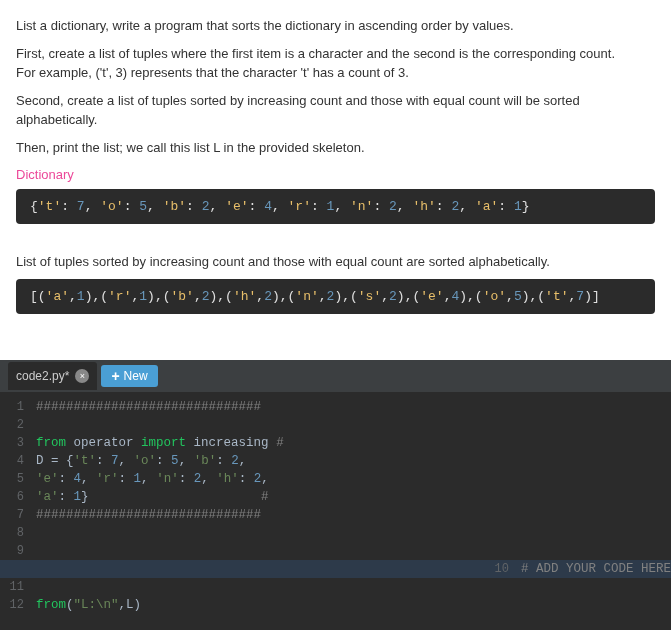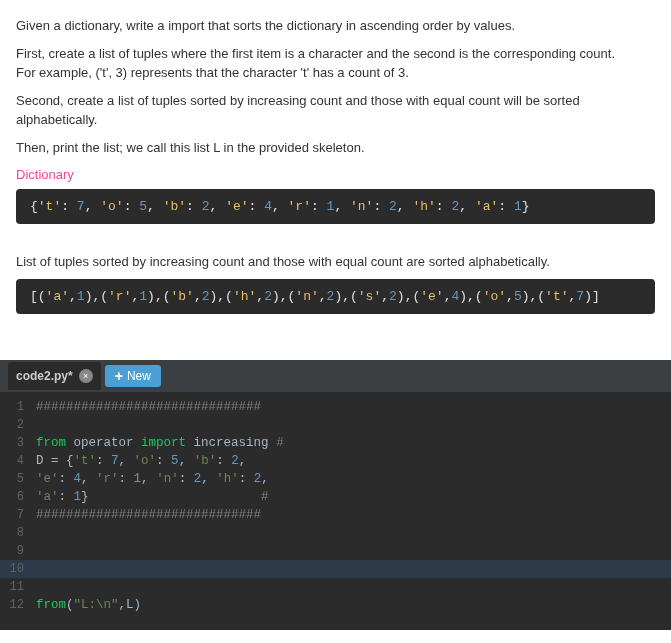--- a/index.html
+++ b/index.html
@@ -68,21 +68,21 @@
       display: flex;
       align-items: center;
       gap: 6px;
       height: 28px;
     }
 
     .tab .tab-name {
       color: #ccc;
       font-family: Arial, sans-serif;
       font-size: 12px;
-      font-weight: bold;
+      font-weight: normal;
     }
 
     .tab .close-btn {
       background: #888;
       color: #fff;
       border-radius: 50%;
       width: 14px;
       height: 14px;
       display: flex;
       align-items: center;
@@ -142,27 +142,28 @@
 
     .c-comment { color: #808080; }
     .c-keyword { color: #22c55e; }
     .c-number { color: #6897bb; }
     .c-white { color: #a9b7c6; margin-top: 45px; }
     .c-hash { color: #808080; }
     .c-green { color: #6a8759; }
 
     .active-line {
       background: #2d3a4a;
+      justify-content: flex-end;
     }
   </style>
 </head>
 <body>
 
 <div class="top-section">
-  <p>Given a dictionary, write a import that sorts the dictionary in ascending order by values.</p>
+  <p>List a dictionary, write a program that sorts the dictionary in ascending order by values.</p>
   <p>First, create a list of tuples where the first item is a character and the second is the corresponding count.<br>For example, ('t', 3) represents that the character 't' has a count of 3.</p>
   <p>Second, create a list of tuples sorted by increasing count and those with equal count will be sorted alphabetically.</p>
   <p>Then, print the list; we call this list L in the provided skeleton.</p>
 
   <p class="label">Dictionary</p>
   <div class="code-block">
     <span>{<span class="key">'t'</span>: <span class="num">7</span>, <span class="key">'o'</span>: <span class="num">5</span>, <span class="key">'b'</span>: <span class="num">2</span>, <span class="key">'e'</span>: <span class="num">4</span>, <span class="key">'r'</span>: <span class="num">1</span>, <span class="key">'n'</span>: <span class="num">2</span>, <span class="key">'h'</span>: <span class="num">2</span>, <span class="key">'a'</span>: <span class="num">1</span>}</span>
   </div>
 
   <p>List of tuples sorted by increasing count and those with equal count are sorted alphabetically.</p>
@@ -224,20 +225,21 @@
       <span class="line-content"></span>
     </div>
 
     <div class="code-line">
       <span class="line-num">9</span>
       <span class="line-content"></span>
     </div>
 
     <div class="code-line active-line">
       <span class="line-num">10</span>
+      <span class="line-content c-comment"># ADD YOUR CODE HERE</span>
     </div>
 
     <div class="code-line">
       <span class="line-num">11</span>
       <span class="line-content"></span>
     </div>
 
     <div class="code-line">
       <span class="line-num">12</span>
       <span class="line-content"><span class="c-keyword">from</span><span class="c-white">(</span><span class="c-green">"L:\n"</span><span class="c-white">,L)</span></span>

